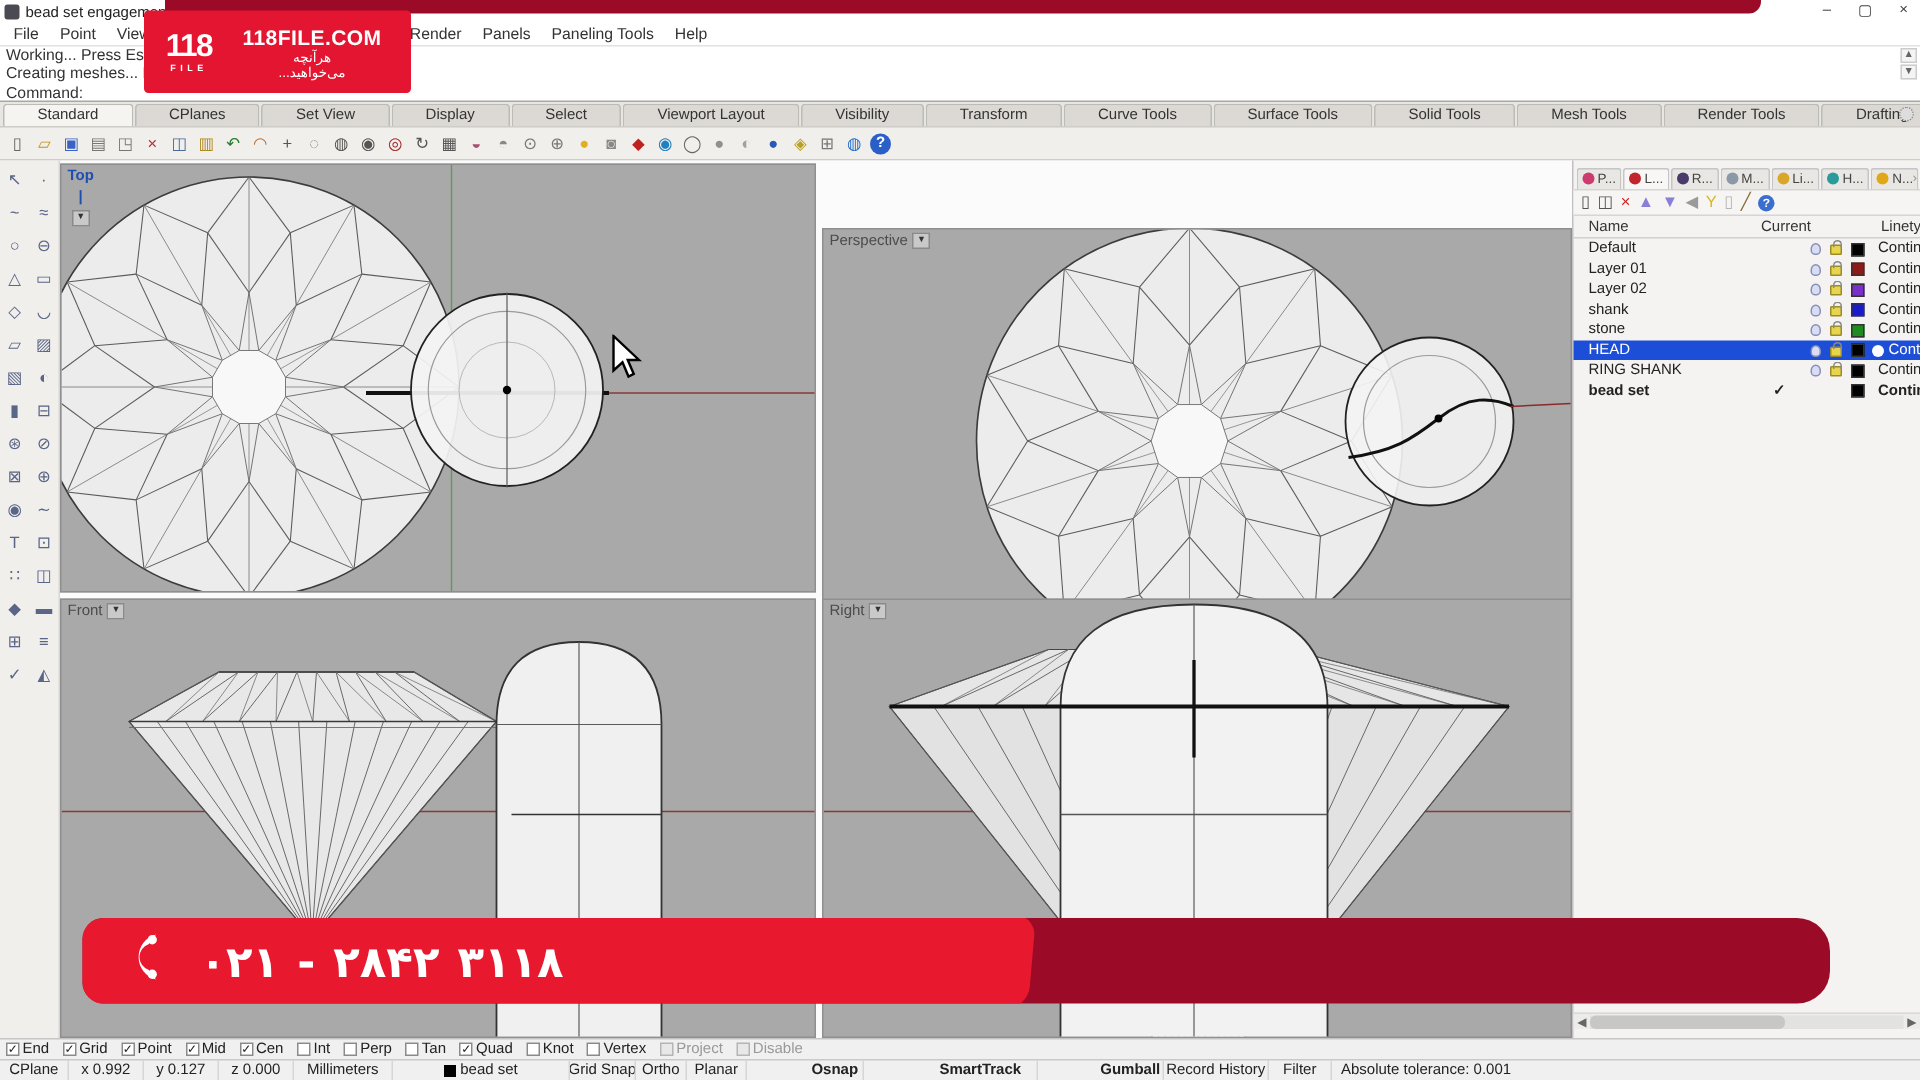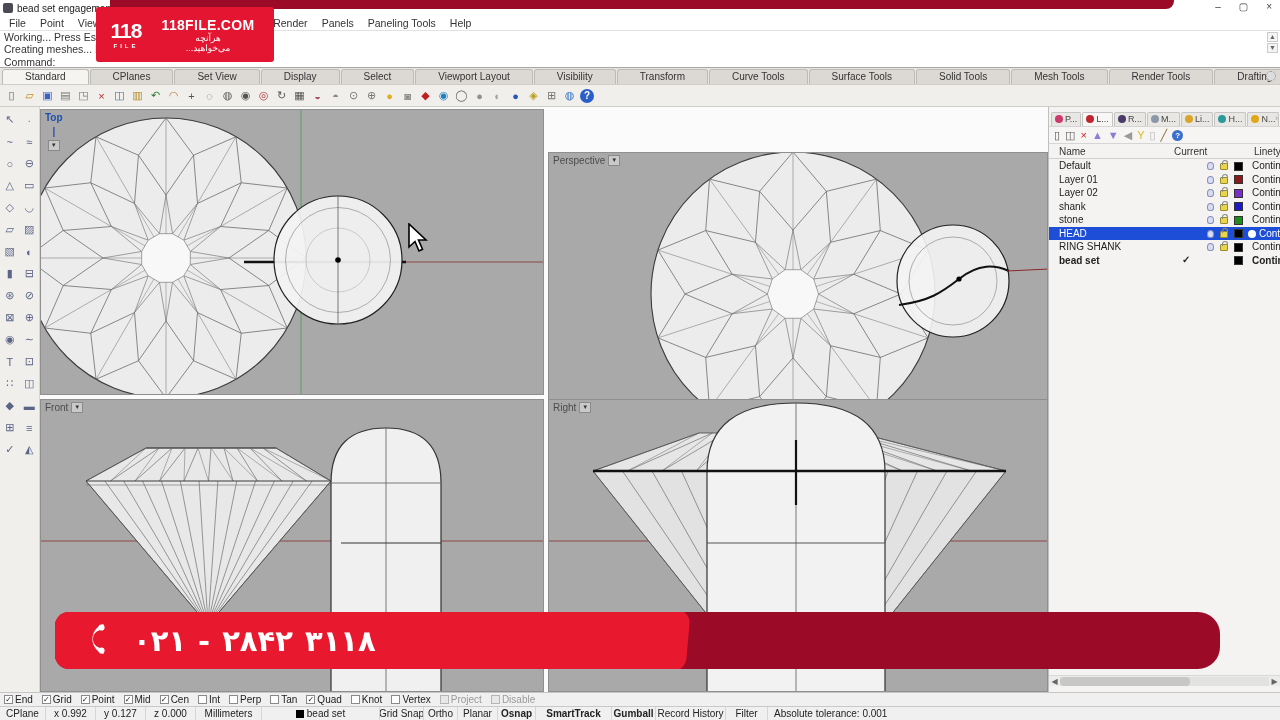--- a/index.html
+++ b/index.html
@@ -101,21 +101,21 @@
   .osnaprow{height:14px;display:flex;align-items:center;gap:9px;padding-left:4px;font-size:10px;
             background:#f0f0f0;border-top:1px solid #c5c5c5;}
   .osnap{display:flex;align-items:center;gap:2px;}
   .osnap.disabled{color:#999;}
   .cb{width:9px;height:9px;border:1px solid #8a8a8a;background:#fff;font-size:8px;line-height:8px;
       text-align:center;color:#222;flex:none;}
   .osnap.disabled .cb{background:#e8e8e8;border-color:#b5b5b5;}
   .statusbar{height:14px;display:flex;font-size:10px;background:#f0f0f0;border-top:1px solid #c9c9c9;}
   .sb{display:flex;align-items:center;justify-content:center;border-right:1px solid #d6d6d6;
       padding:0 3px;white-space:nowrap;overflow:hidden;}
-  .sb.bold{font-weight:bold;}
+  .sb.bold{font-weight:bold;margin-left:40px;}
   .sb .sw{width:8px;height:8px;background:#000;margin-right:3px;flex:none;}
   .sb.last{flex:1;justify-content:flex-start;border-right:none;padding-left:6px;}
 
   
   .logo{position:absolute;left:96px;top:7px;width:178px;height:55px;background:#e31530;
         border-radius:3px;z-index:56;display:flex;align-items:center;padding:3px 7px;color:#fff;}
   .logo-mark{width:46px;text-align:center;font-weight:bold;line-height:1;flex:none;}
   .logo-mark .mt{font-size:21px;letter-spacing:-1px;}
   .logo-mark .mb{font-size:6px;letter-spacing:3px;margin-top:2px;}
   .logo-text{flex:1;text-align:center;}

